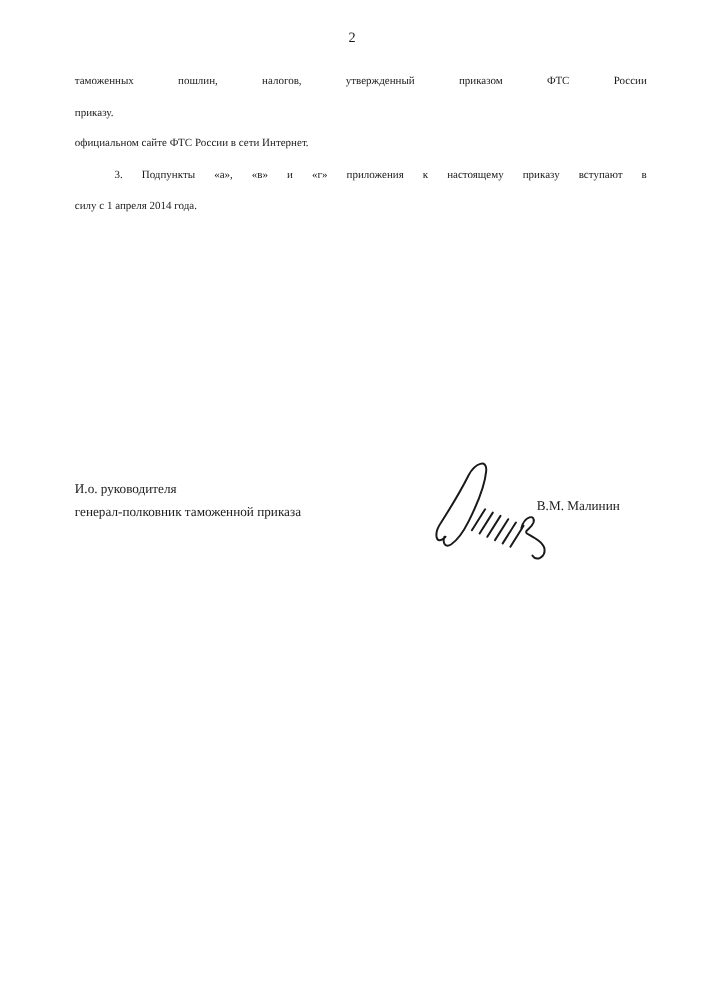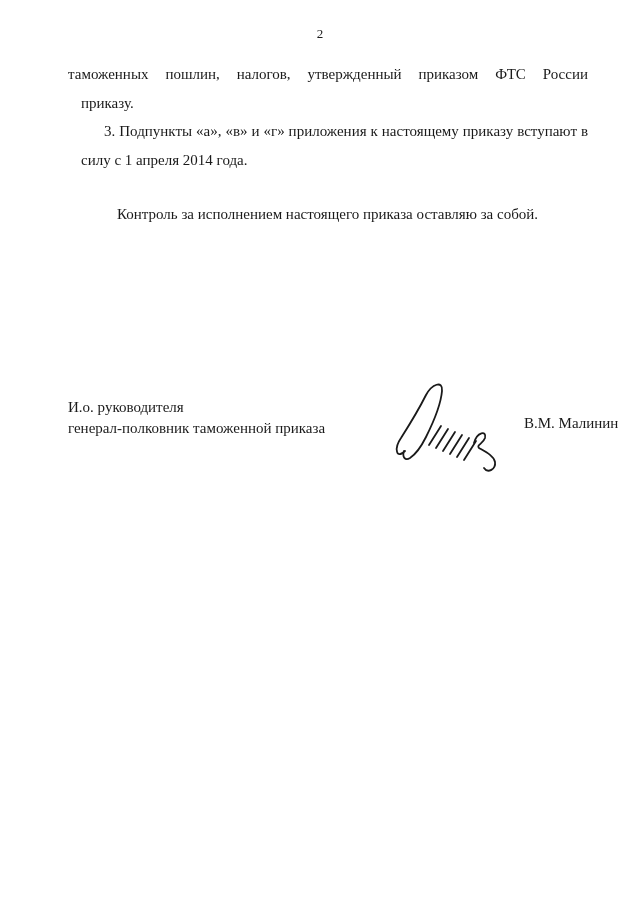--- a/index.html
+++ b/index.html
@@ -23,80 +23,76 @@
     right: 0;
     text-align: center;
     font-size: 13px;
     color: #1a1a1a;
   }
   .content {
     position: absolute;
     left: 68px;
     top: 60px;
     width: 520px;
-    font-size: 15px;
+    font-size: 10px;
     line-height: 28.5px;
   }
   .para { margin: 0; }
   .para.spaced { margin-top: 26px; }
   .line {
     text-align: justify;
     text-align-last: justify;
     white-space: normal;
   }
   .line.last {
     text-align: left;
     text-align-last: left;
-    margin-left: 13px;
   }
   .line.indent { text-indent: 36px; }
   .sig-block {
     position: absolute;
     left: 68px;
-    top: 397px;
+    top: 434px;
     width: 520px;
-    font-size: 15px;
+    font-size: 12px;
     line-height: 21px;
   }
   .sig-line { white-space: nowrap; }
   .sig-scribble {
     position: absolute;
     left: 325px;
     top: -16px;
     width: 112px;
     height: 96px;
   }
   .signer-name {
     position: absolute;
     left: 420px;
     top: 16px;
     white-space: nowrap;
-    margin-left: 36px;
   }
 </style>
 </head>
 <body>
 
 <div class="page">
 
   <div class="page-number">2</div>
 
   <div class="content" id="body-text">
       <div class="para">
         <div class="line">таможенных пошлин, налогов, утвержденный приказом ФТС России</div>
         <div class="line last">приказу.</div>
       </div>
       <div class="para">
+        <div class="line last">официальном сайте ФТС России в сети Интернет.</div>
       </div>
       <div class="para">
         <div class="line indent">3. Подпункты «а», «в» и «г» приложения к настоящему приказу вступают в</div>
         <div class="line last">силу с 1 апреля 2014 года.</div>
-      </div>
-      <div class="para spaced">
-        <div class="line last indent">Контроль за исполнением настоящего приказа оставляю за собой.</div>
       </div>
     </div>
 
   <div class="sig-block">
     <div class="sig-line">И.о. руководителя</div>
     <div class="sig-line">генерал-полковник таможенной приказа</div>
 
     <svg class="sig-scribble" viewBox="0 0 112 96" xmlns="http://www.w3.org/2000/svg">
       <g fill="none" stroke="#1a1a1a" stroke-width="1.8" stroke-linecap="round" stroke-linejoin="round">
         <path d="M 12,70 C 3,79 1,67 8,57 C 15,46 26,28 33,14 C 39,3 50,-1 49,10 C 48,22 41,40 33,56 C 29,64 23,73 17,77 C 12,80 9,76 11,70"></path>

